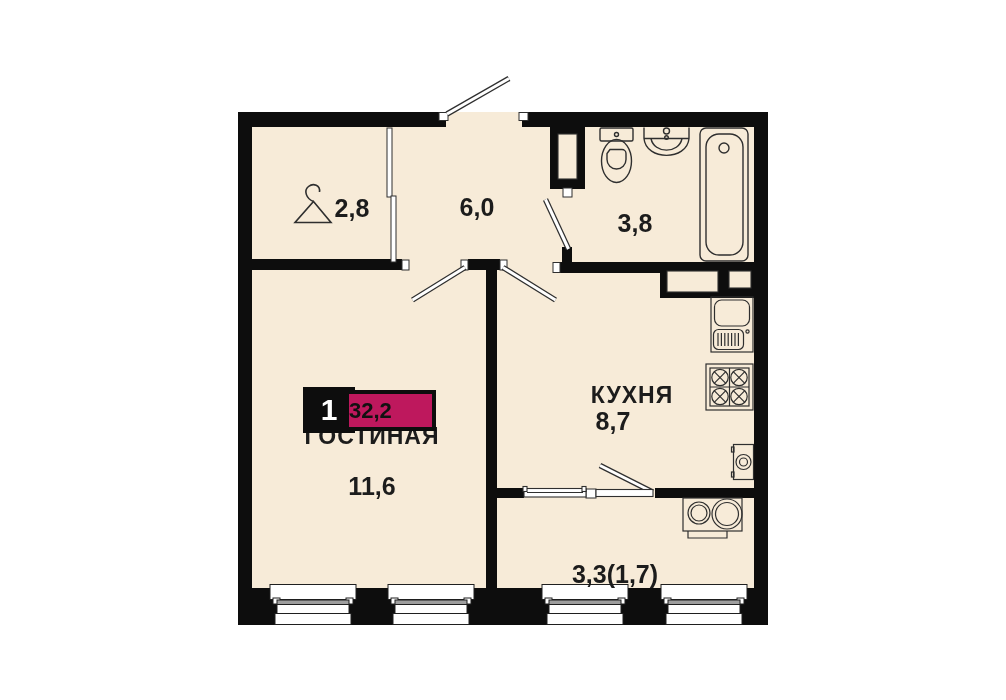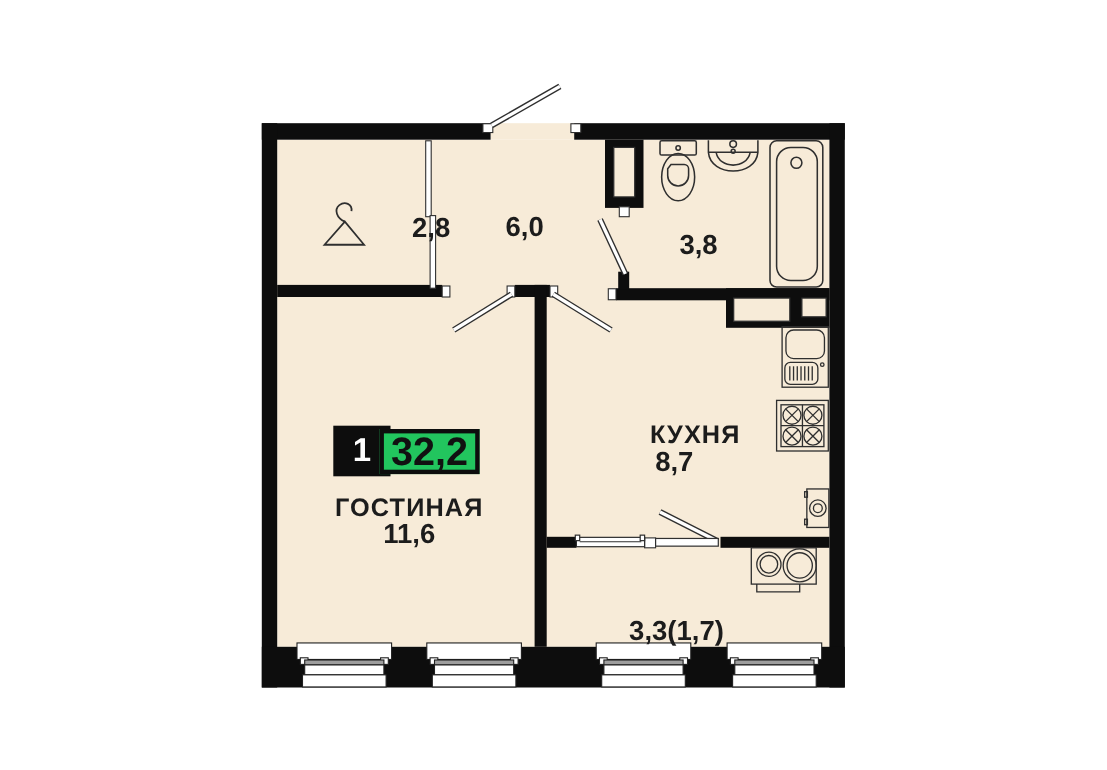--- a/index.html
+++ b/index.html
@@ -9,23 +9,23 @@
   .wall{position:absolute;background:#0d0d0d;}
   .overlay{position:absolute;left:0;top:0;width:1006px;height:700px;}
   .label{position:absolute;transform:translate(-50%,-50%);color:#1c1c1c;font-weight:bold;
          white-space:nowrap;text-align:center;line-height:1;}
   .area-num{font-size:25px;}
   .room-name{font-size:23px;letter-spacing:1px;}
   .balcony-num{font-size:25px;}
   .badge-black{position:absolute;left:303px;top:387px;width:52px;height:46px;background:#0d0d0d;
                display:flex;align-items:center;justify-content:center;color:#ffffff;
                font-weight:bold;font-size:30px;}
-  .badge-white{position:absolute;left:345px;top:390px;width:91px;height:41px;background:#22c55e;
+  .badge-white{position:absolute;left:345px;top:390px;width:91px;height:41px;background:#be185d;
                border:4px solid #0d0d0d;box-sizing:border-box;display:flex;align-items:center;
-               justify-content:center;color:#111;font-weight:bold;font-size:36px;}
+               color:#111;font-weight:bold;font-size:22px;}
 </style>
 </head>
 <body>
 
 <div class="stage">
 
   <div class="floor" style="left:252px;top:127px;width:502px;height:461px;"></div>
   <div class="floor" style="left:446px;top:112px;width:76px;height:15px;"></div>
 
   <div class="wall" style="left:238px;top:112px;width:208px;height:15px;"></div>
@@ -200,26 +200,26 @@
         <rect x="683" y="498" width="59" height="33"></rect>
         <circle cx="699" cy="513" r="11"></circle>
         <circle cx="699" cy="513" r="8"></circle>
         <circle cx="727" cy="514" r="15"></circle>
         <circle cx="727" cy="514" r="11.5"></circle>
         <path d="M688,531 v7 h39 v-7"></path>
       </g>
     </g>
   </svg>
 
-  <div class="label area-num" style="left:352px;top:208px;margin-left:40px;">2,8</div>
+  <div class="label area-num" style="left:352px;top:208px;">2,8</div>
   <div class="label area-num" style="left:477px;top:207px;">6,0</div>
   <div class="label area-num" style="left:635px;top:223px;">3,8</div>
   <div class="label room-name" style="left:632px;top:395px;">КУХНЯ</div>
   <div class="label area-num" style="left:613px;top:421px;">8,7</div>
-  <div class="label room-name" style="left:372px;top:462px;">ГОСТИНАЯ</div>
+  <div class="label room-name" style="left:372px;top:436px;">ГОСТИНАЯ</div>
   <div class="label area-num" style="left:372px;top:486px;text-align:center;">11,6</div>
   <div class="label balcony-num" style="left:615px;top:574px;">3,3(1,7)</div>
 
   <div class="badge-black">
     <span>1</span>
   </div>
   <div class="badge-white">
     <span>32,2</span>
   </div>
 

